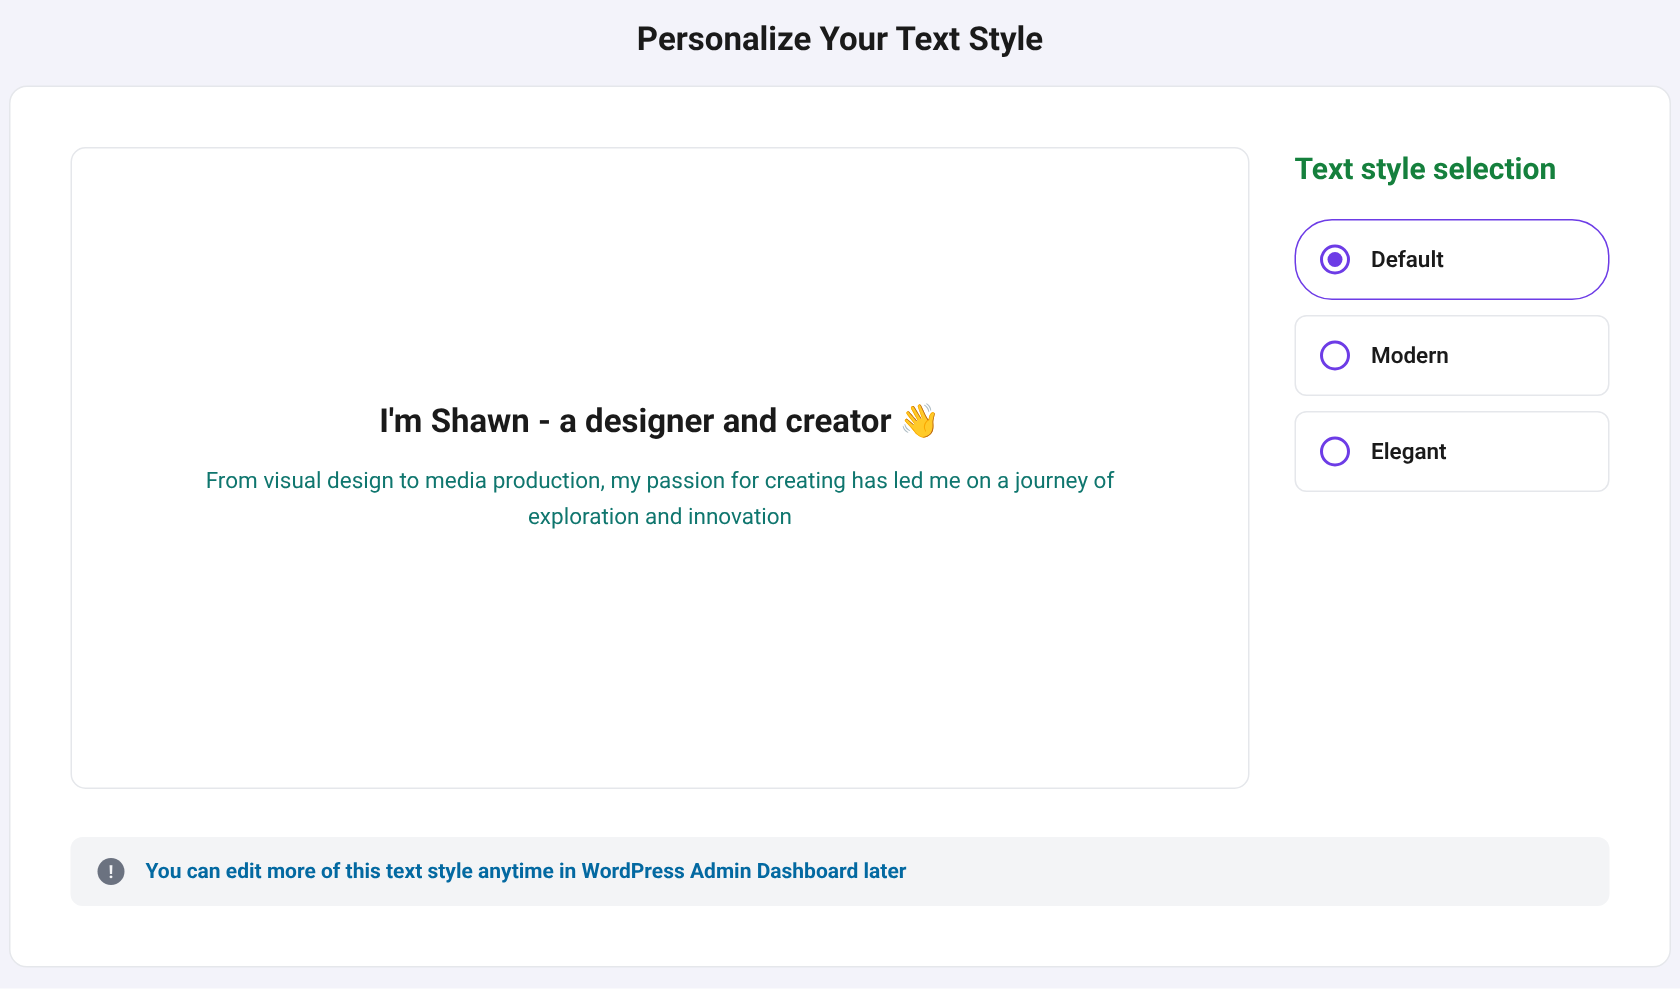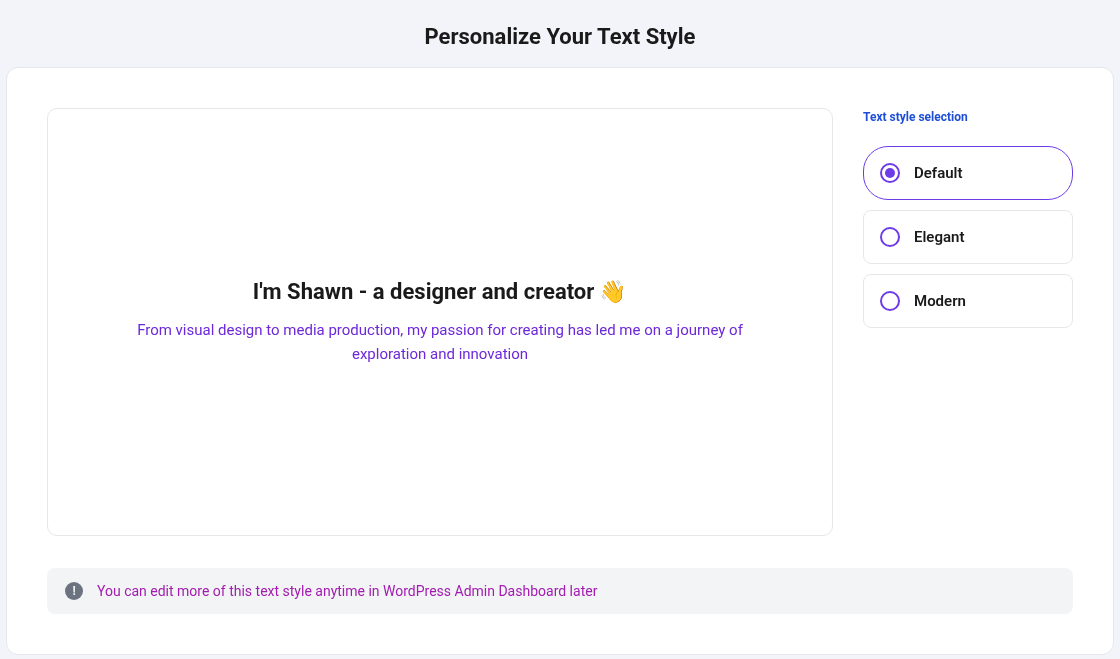--- a/index.html
+++ b/index.html
@@ -12,21 +12,21 @@
       background: #f3f3fa;
       width: 1120px;
       height: 659px;
       overflow: hidden;
     }
     .page-title {
       text-align: center;
       font-size: 22px;
       font-weight: 700;
       color: #1a1a1a;
-      padding: 24px 0 18px 0;
+      padding: 14px 0 18px 0;
     }
     .main-card {
       background: #ffffff;
       border: 1px solid #e5e7eb;
       border-radius: 12px;
       margin: 0 6px;
       padding: 40px 40px 28px 40px;
       height: 588px;
     }
     .content-row {
@@ -46,32 +46,32 @@
       text-align: center;
     }
     .preview-heading {
       font-size: 22px;
       font-weight: 700;
       color: #1a1a1a;
       margin-bottom: 14px;
     }
     .preview-sub {
       font-size: 15px;
-      color: #6d28d9;
+      color: #0f766e;
       line-height: 1.6;
       max-width: 680px;
     }
     .selection-col {
       width: 210px;
       flex-shrink: 0;
     }
     .selection-title {
-      font-size: 12px;
+      font-size: 20px;
       font-weight: 700;
-      color: #1d4ed8;
+      color: #15803d;
       margin-bottom: 22px;
       margin-top: 2px;
     }
     .style-option {
       display: flex;
       align-items: center;
       border: 1px solid #e5e7eb;
       border-radius: 8px;
       padding: 16px 16px;
       margin-bottom: 10px;
@@ -125,21 +125,22 @@
       display: flex;
       align-items: center;
       justify-content: center;
       flex-shrink: 0;
       color: #f3f4f6;
       font-size: 12px;
       font-weight: 700;
     }
     .info-text {
       font-size: 14px;
-      color: #a21caf;
+      color: #0369a1;
+      font-weight: bold;
     }
   </style>
 </head>
 <body>
 
 <h1 class="page-title">Personalize Your Text Style</h1>
 
 <div class="main-card">
   <div class="content-row">
 
@@ -154,26 +155,26 @@
       <div class="style-option selected">
         <span class="radio-outer">
             <span class="radio-inner"></span>
           </span>
         <span class="option-label">Default</span>
       </div>
 
 
       <div class="style-option">
         <span class="radio-outer"></span>
-        <span class="option-label">Elegant</span>
+        <span class="option-label">Modern</span>
       </div>
 
       <div class="style-option">
         <span class="radio-outer"></span>
-        <span class="option-label">Modern</span>
+        <span class="option-label">Elegant</span>
       </div>
 
 
     </div>
 
   </div>
 
   <div class="info-bar">
     <span class="info-icon-wrap">!</span>
     <span class="info-text">You can edit more of this text style anytime in WordPress Admin Dashboard later</span>

